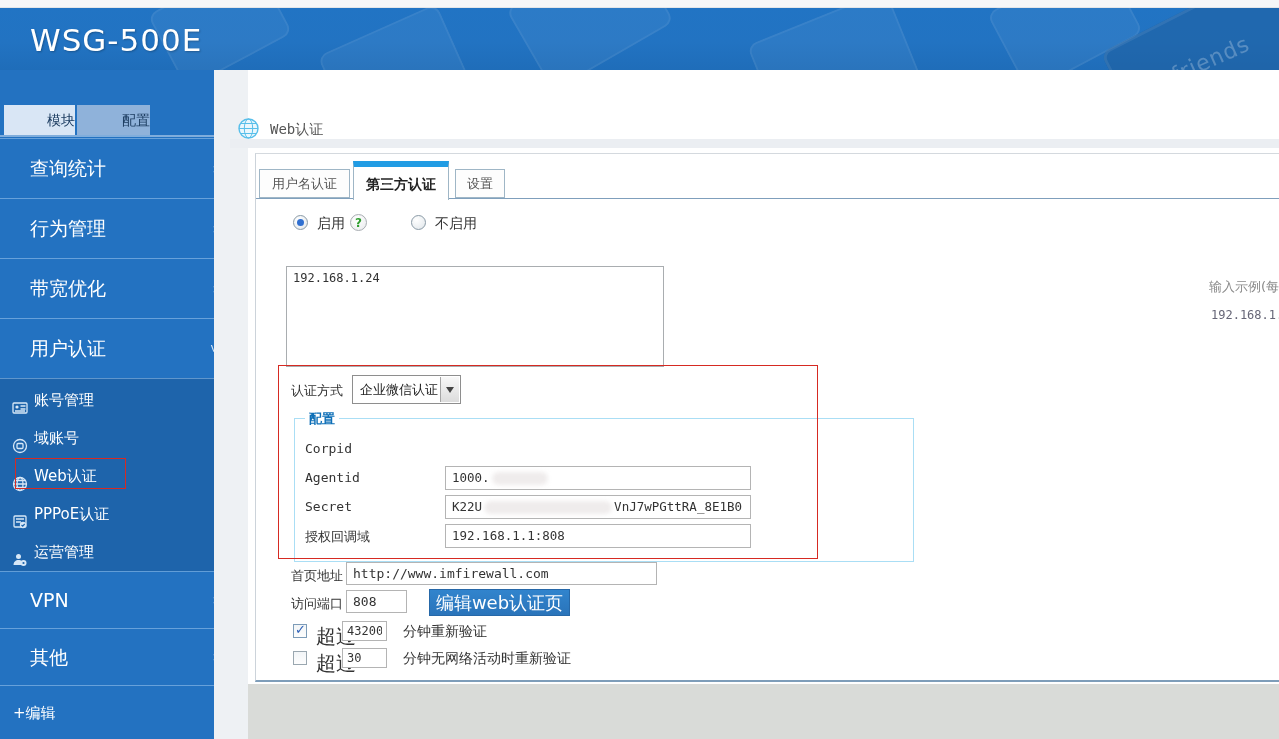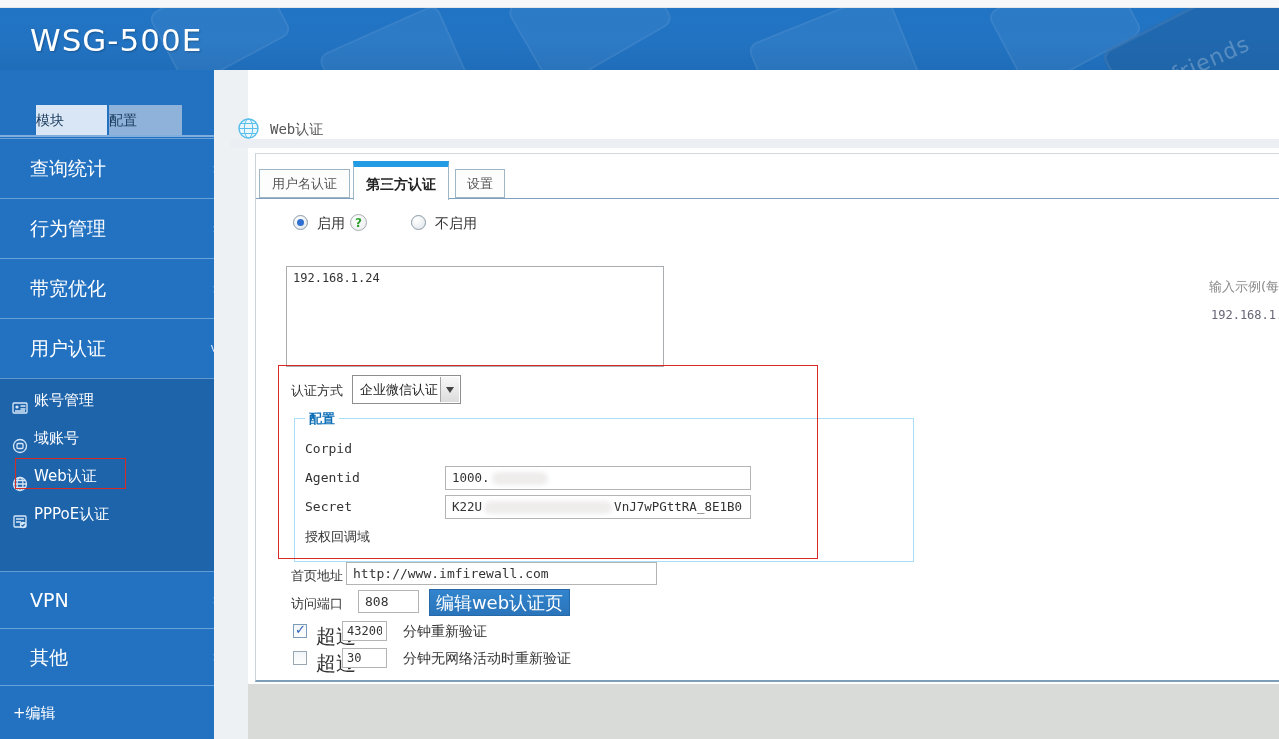--- a/index.html
+++ b/index.html
@@ -25,22 +25,22 @@
   .k5 { left:1000px; top:-30px; width:130px; height:90px; }
   .key-friends { left:1115px; top:-4px; width:190px; height:110px; transform:rotate(-27deg);
     background:rgba(30,90,150,0.45); box-shadow:inset 0 0 0 3px rgba(255,255,255,0.08);
     display:flex; align-items:center; justify-content:center; }
   .key-friends span { color:rgba(255,255,255,0.25); font-size:22px; transform:rotate(3deg); letter-spacing:1px; }
   .app-title { position:absolute; left:30px; top:14px; color:#fff; font-size:31px;
     letter-spacing:1px; text-shadow:1px 1px 2px rgba(0,0,0,0.25); }
 
   
   .sidebar { position:absolute; left:0; top:70px; width:214px; height:669px; background:#2372c1; }
-  .side-tab { position:absolute; height:30px; line-height:30px; text-align:left;
-    font-size:14px; color:#1c3c60; cursor:pointer;margin-left:32px; }
+  .side-tab { position:absolute; height:30px; line-height:30px; text-align:right;
+    font-size:14px; color:#1c3c60; cursor:pointer; }
   .side-tab.module { left:4px; top:35px; width:71px; background:#d9e6f5; }
   .side-tab.config { left:77px; top:35px; width:73px; background:#8fb2da; }
   .side-tabline { position:absolute; left:0; top:65px; width:214px; height:2px; background:#7faddc; }
 
   .mitem { position:absolute; left:0; width:241px; height:60px; line-height:59px;
     color:#fff; font-size:19px; padding-left:30px; cursor:pointer;
     border-top:1px solid rgba(160,200,238,0.55); }
   .mitem .chev { position:absolute; right:20px; top:0; font-size:13px; color:#d7e8f8;
     font-family:"DejaVu Sans Mono",monospace; }
   .chev.down { transform:rotate(90deg); transform-origin:center; right:22px; }
@@ -137,21 +137,21 @@
     filter:blur(2px); vertical-align:middle; margin:0 2px; }
   .rd-corpid { width:100px; } .rd-agentid { width:56px; } .rd-secret { width:128px; }
 
   .home-label { position:absolute; left:35px; top:413px; }
   .home-input { position:absolute; left:90px; top:408px; width:311px; height:23px;
     border:1px solid #b4b4b4; font-family:"DejaVu Sans Mono",monospace; font-size:13px;
     color:#333; padding:0 6px; }
   .port-label { position:absolute; left:35px; top:441px; }
   .port-input { position:absolute; left:90px; top:436px; width:61px; height:23px;
     border:1px solid #b4b4b4; font-family:"DejaVu Sans Mono",monospace; font-size:13px;
-    color:#333; padding:0 6px;margin-left:12px; }
+    color:#333; padding:0 6px; }
   .edit-btn { position:absolute; left:173px; top:435px; width:141px; height:27px;
     background:linear-gradient(180deg,#3184cd,#2a74ba); border:1px solid #2668a8;
     color:#fff; font-size:18px; text-align:center; line-height:25px; cursor:pointer; }
 
   .chk-row { position:absolute; left:0; height:22px; width:700px; }
   .ck1 { top:467px; } .ck2 { top:494px; }
   .checkbox { position:absolute; left:37px; top:3px; width:14px; height:14px;
     border:1px solid #9aa7b0; background:linear-gradient(180deg,#f2f5f7,#fdfdfd); cursor:pointer; }
   .checkbox.on { border-color:#7d9cb8; }
   .checkbox.on:after { content:"✓"; position:absolute; left:1px; top:-3px;
@@ -238,20 +238,31 @@
       <span class="ico">
         <svg width="16" height="16" viewBox="0 0 16 16">
             <rect class="ln" x="2" y="2" width="12" height="11" rx="1"></rect>
             <path class="ln" d="M4 5h8M4 8h5"></path>
             <circle class="fl" cx="11" cy="11" r="3.2"></circle>
             <path d="M9.5 11l1.2 1.2 2-2.2" stroke="#1e64ab" stroke-width="1.2" fill="none"></path>
           </svg>
       </span>
       <span>PPPoE认证</span>
     </div>
+    <div class="sitem s5">
+      <span class="ico">
+        <svg width="16" height="16" viewBox="0 0 16 16">
+            <circle class="fl" cx="6.5" cy="4.5" r="2.5"></circle>
+            <path class="fl" d="M1.5 13c0-3 2.2-5 5-5s5 2 5 5z"></path>
+            <circle class="fl" cx="11.5" cy="11" r="3"></circle>
+            <circle cx="11.5" cy="11" r="1.1" fill="#1e64ab"></circle>
+          </svg>
+      </span>
+      <span>运营管理</span>
+    </div>
   </div>
   <div class="side-redbox"></div>
 
   <div class="mitem m5">
     <span>VPN</span>
     <span class="chev">&gt;</span>
   </div>
   <div class="mitem m6">
     <span>其他</span>
     <span class="chev">&gt;</span>
@@ -310,20 +321,21 @@
     <div class="cfg-row cr2">
       <span class="lab">Agentid</span>
       <div class="cfg-input"><span>1000.</span><span class="redact rd-agentid"></span></div>
     </div>
     <div class="cfg-row cr3">
       <span class="lab">Secret</span>
       <div class="cfg-input"><span>K22U</span><span class="redact rd-secret"></span><span>VnJ7wPGttRA_8E1B0</span></div>
     </div>
     <div class="cfg-row cr4">
       <span class="lab" style="font-family:'DejaVu Sans',sans-serif;">授权回调域</span>
+      <div class="cfg-input"><span>192.168.1.1:808</span></div>
     </div>
   </div>
 
   <div class="field-label home-label">首页地址</div>
   <input class="home-input" value="http://www.imfirewall.com" style="">
 
   <div class="field-label port-label">访问端口</div>
   <input class="port-input" value="808" style="">
   <div class="edit-btn">编辑web认证页面</div>
 

